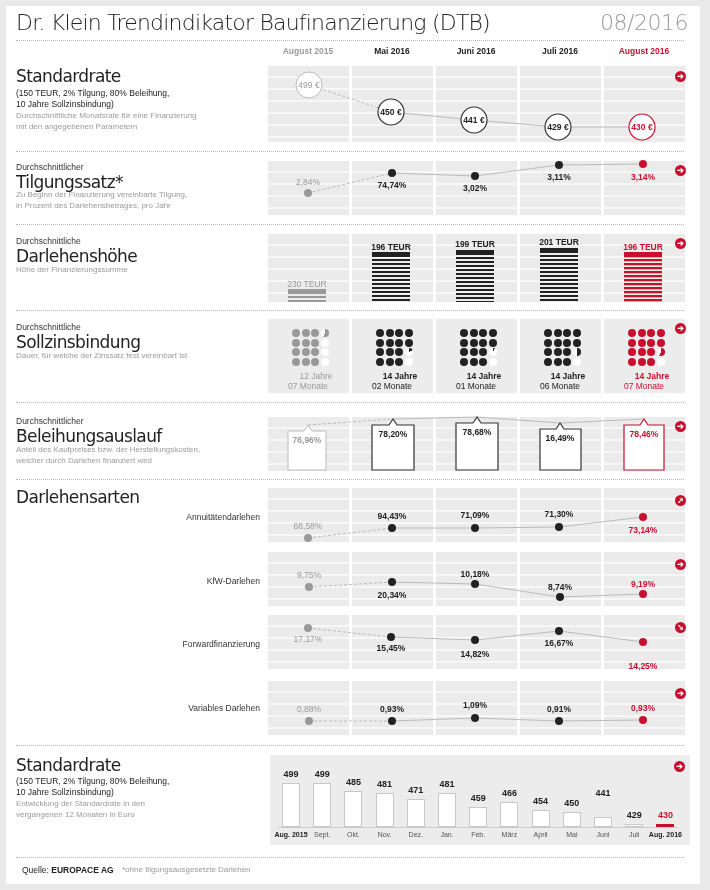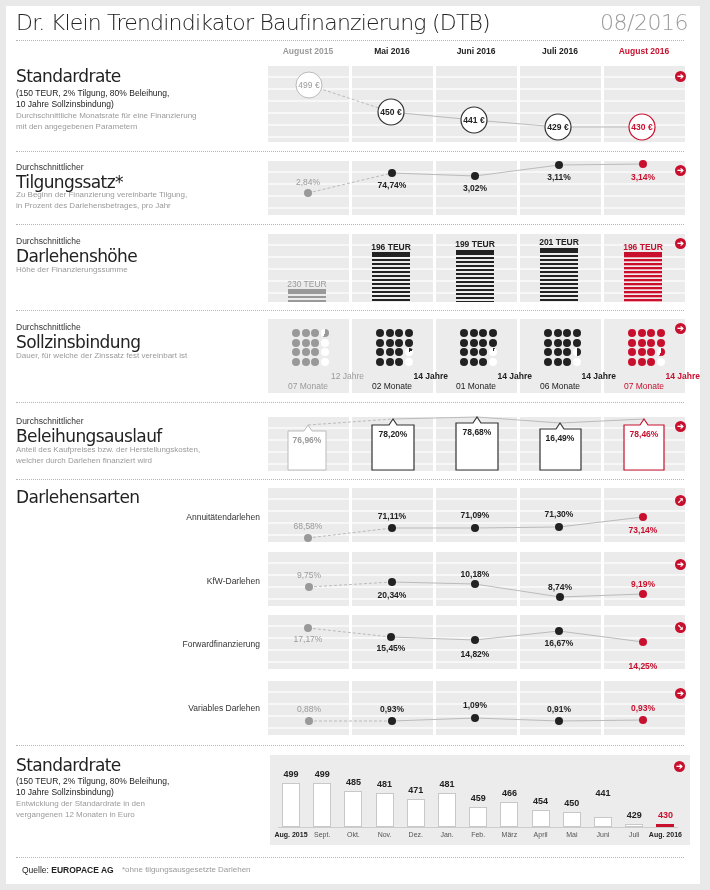--- a/index.html
+++ b/index.html
@@ -25,21 +25,21 @@
   .footer-q { position: absolute; left: 22px; top: 865px; font-size: 8.5px; color: #222; }
   .footer-q b { font-weight: bold; }
   .footer-n { position: absolute; left: 122px; top: 865px; font-size: 8px; color: #9a9a9a; }
   .bars-bg { position: absolute; left: 270px; top: 755px; width: 420px; height: 90px; background: #ececec; }
   .mb { position: absolute; background: #fff; border: 1px solid #c8c8c8; }
   .mv { position: absolute; font-size: 9px; font-weight: bold; color: #222; width: 40px; text-align: center; }
   .mm { position: absolute; font-size: 7px; color: #555; width: 40px; text-align: center; }
   .mm.bold { font-weight: bold; color: #222; }
   .dots { position: absolute; display: grid; grid-template-columns: repeat(4, 8px); gap: 1.5px; }
   .dot { width: 8px; height: 8px; border-radius: 50%; }
-  .yr { position: absolute; font-size: 8.5px; font-weight: bold; text-align: right; width: 96px; line-height: 10px; }
+  .yr { position: absolute; font-size: 8.5px; font-weight: bold; text-align: center; width: 96px; line-height: 10px; }
   .mo { position: absolute; font-size: 8.5px; text-align: center; width: 80px; line-height: 10px; }
 </style>
 </head>
 <body>
 
 <div class="card"></div>
 
 <div class="title">Dr. Klein Trendindikator Baufinanzierung (DTB)</div>
 <div class="date">08/2016</div>
 <div class="dotline" style="top:40px"></div>
@@ -288,21 +288,21 @@
   <svg width="425" height="54">
     <line x1="42" y1="50" x2="126" y2="40" stroke="#bbb" stroke-dasharray="3,2"></line>
     <polyline points="126,40 209,40 293,39 377,29" fill="none" stroke="#bbb"></polyline>
     <circle cx="42" cy="50" r="4" fill="#999"></circle>
       <circle cx="126" cy="40" r="4" fill="#222"></circle>
       <circle cx="209" cy="40" r="4" fill="#222"></circle>
       <circle cx="293" cy="39" r="4" fill="#222"></circle>
       <circle cx="377" cy="29" r="4" fill="#c8102e"></circle>
   </svg>
   <div class="lbl grey" style="left:12px;top:33px">68,58%</div>
-  <div class="lbl" style="left:96px;top:23px">71,11%</div>
+  <div class="lbl" style="left:96px;top:23px">94,43%</div>
   <div class="lbl" style="left:179px;top:22px">71,09%</div>
   <div class="lbl" style="left:263px;top:21px">71,30%</div>
   <div class="lbl red" style="left:347px;top:37px">73,14%</div>
   <div class="go" style="left:409px;top:7px">➚</div>
 </div>
 
 <div class="rowlabel" style="left:110px;top:576px">KfW-Darlehen</div>
 <div class="panel" style="top:552px;height:54px">
   <div class="col" style="left:2px"></div>
     <div class="col" style="left:86px"></div>

